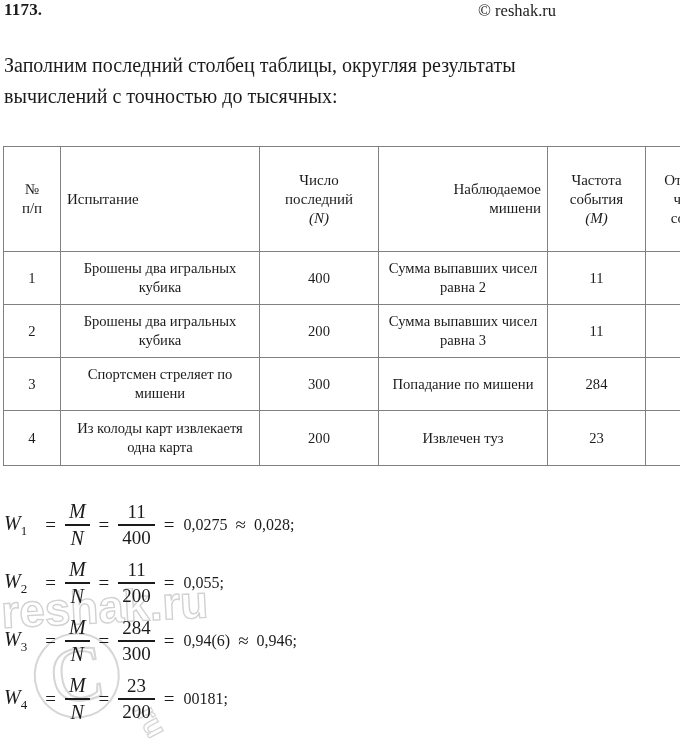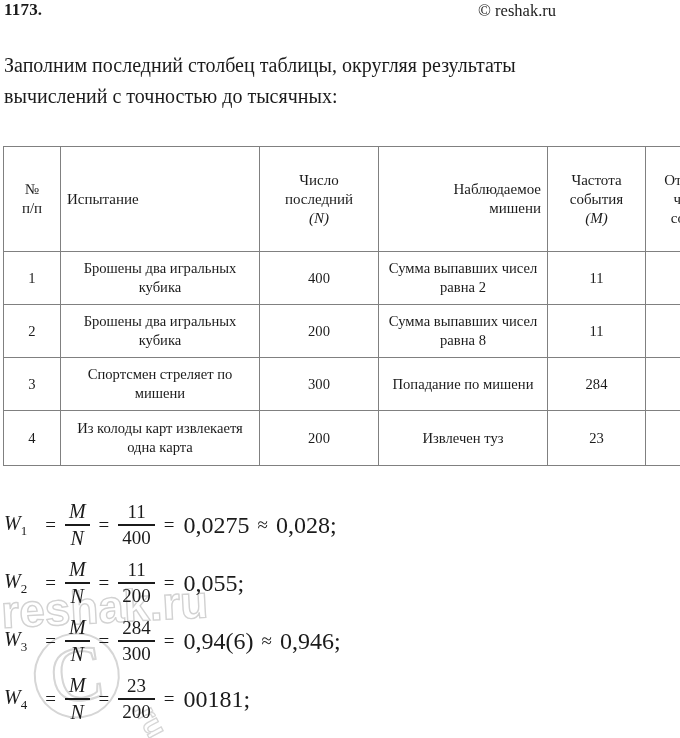--- a/index.html
+++ b/index.html
@@ -136,21 +136,21 @@
   }
   .frac.lit .num, .frac.lit .den { font-style: italic; font-size: 20px; }
   .frac .bar {
     display: block;
     width: 100%;
     min-width: 22px;
     height: 1.6px;
     background: #1b1b1b;
     margin: 2px 0;
   }
-  .frm-row .res { font-size: 24px; font-family: Liberation Serif, serif; }
+  .frm-row .res { font-size: 16px; font-family: Liberation Serif, serif; }
   .approx { margin: 0 8px; font-size: 19px; }
 
   
   .watermark {
     position: absolute;
     left: 0;
     top: 588px;
     width: 260px;
     height: 150px;
     z-index: 1;
@@ -205,21 +205,21 @@
         <td class="c-trial">Брошены два игральных кубика</td>
         <td class="c-n">400</td>
         <td class="c-event">Сумма выпавших чисел равна 2</td>
         <td class="c-m">11</td>
         <td class="c-w">0,028</td>
       </tr>
       <tr class="r2">
         <td class="c-num">2</td>
         <td class="c-trial">Брошены два игральных кубика</td>
         <td class="c-n">200</td>
-        <td class="c-event">Сумма выпавших чисел равна 8</td>
+        <td class="c-event">Сумма выпавших чисел равна 3</td>
         <td class="c-m">11</td>
         <td class="c-w">0,055</td>
       </tr>
       <tr class="r3">
         <td class="c-num">3</td>
         <td class="c-trial">Спортсмен стреляет по мишени</td>
         <td class="c-n">300</td>
         <td class="c-event">Попадание по мишени</td>
         <td class="c-m">284</td>
         <td class="c-w">0,946</td>

